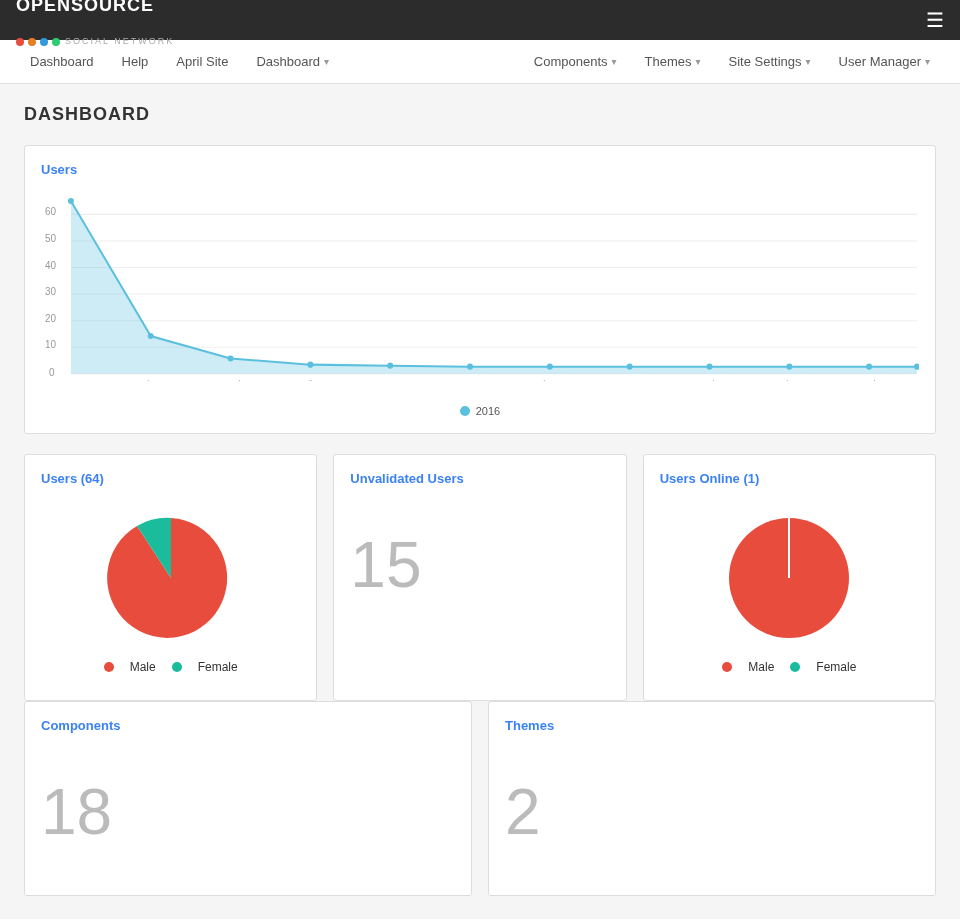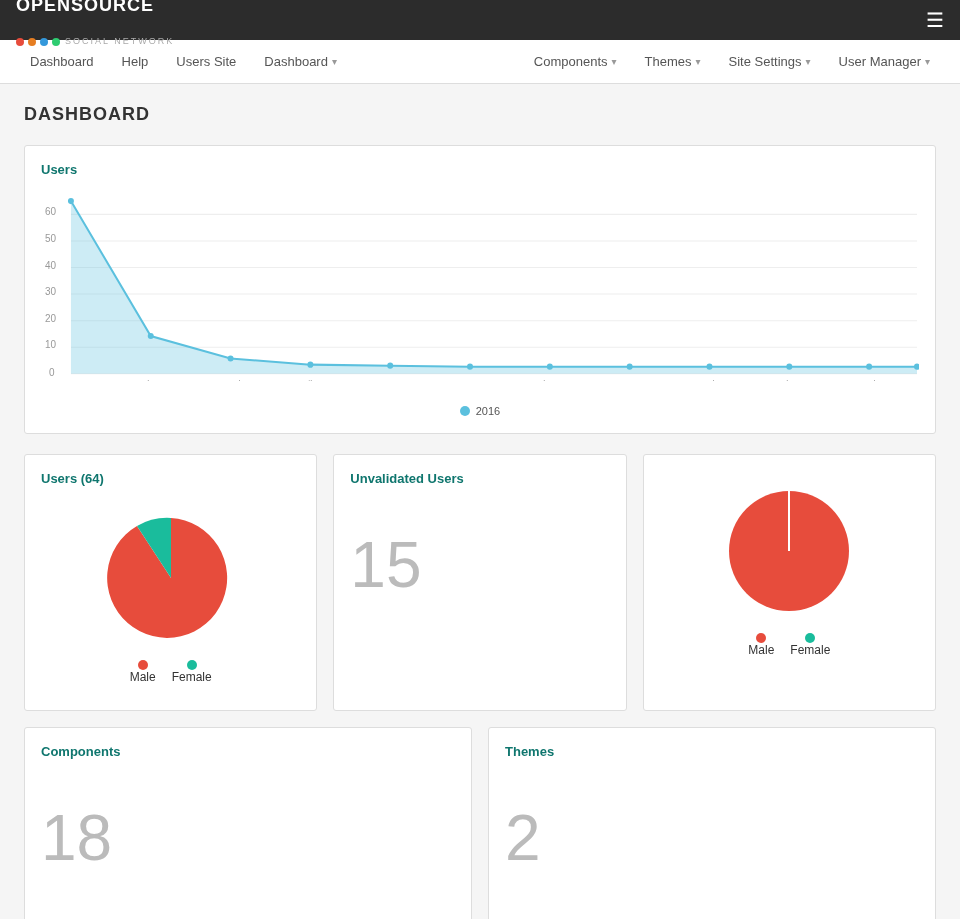--- a/index.html
+++ b/index.html
@@ -55,21 +55,21 @@
     
     .card {
       background: #fff;
       border: 1px solid #ddd;
       border-radius: 3px;
       padding: 16px;
     }
     .card-title {
       font-size: 13px;
       font-weight: bold;
-      color: #0f766e;
+      color: #3b82f6;
       margin-bottom: 12px;
     }
 
     
     .chart-card { margin-bottom: 20px; }
     .chart-area {
       position: relative;
       height: 200px;
       padding: 8px 0;
     }
@@ -79,21 +79,21 @@
       justify-content: center;
       align-items: center;
       gap: 6px;
       margin-top: 16px;
       font-size: 11px;
       color: #555;
     }
     .legend-dot { width: 10px; height: 10px; border-radius: 50%; display: inline-block; }
 
     
-    .grid-row { display: flex; gap: 16px; margin-bottom: 16px; }
+    .grid-row { display: flex; gap: 16px; margin-bottom: 0; }
     .grid-col { flex: 1; }
 
     
     .stat-number {
       font-size: 64px;
       color: #bbb;
       text-align: left;
       padding: 30px 0;
       font-weight: 300;
     }
@@ -105,21 +105,21 @@
       align-items: center;
       padding: 10px 0;
     }
     .pie-legend {
       display: flex;
       gap: 16px;
       margin-top: 12px;
       font-size: 12px;
       align-items: center;
     }
-    .pie-legend-item { display: flex; align-items: center; gap: 0; flex-direction: column; }
+    .pie-legend-item { display: flex; align-items: center; gap: 16px; }
   </style>
 </head>
 <body>
 
 <div class="top-navbar">
   <div class="brand">
     <span class="brand-title">OPENSOURCE</span>
     <div style="display:flex;align-items:center;gap:3px;margin-top:20px;">
       <div class="brand-dots">
         <div class="dot dot-red"></div>
@@ -135,21 +135,21 @@
 
 <div class="main-nav">
   <div class="left-links">
     <div class="nav-item">
       <span>Dashboard</span>
     </div>
     <div class="nav-item">
       <span>Help</span>
     </div>
     <div class="nav-item">
-      <span>Users Site</span>
+      <span>April Site</span>
     </div>
     <div class="nav-item">
       <span>Dashboard</span>
       <span class="nav-caret">▾</span>
     </div>
   </div>
   <div class="right-links">
     <div class="nav-item">
       <span>Components</span>
       <span class="nav-caret">▾</span>
@@ -253,20 +253,21 @@
         </div>
       </div>
     </div>
 
     <div class="grid-col card">
       <div class="card-title">Unvalidated Users</div>
       <div class="stat-number">15</div>
     </div>
 
     <div class="grid-col card">
+      <div class="card-title">Users Online (1)</div>
       <div class="pie-container">
         <svg width="160" height="140" viewBox="0 0 160 140">
 
           <circle cx="80" cy="70" r="60" fill="#e74c3c"></circle>
           <line x1="80" y1="70" x2="80" y2="10" stroke="white" stroke-width="2"></line>
         </svg>
         <div class="pie-legend">
           <div class="pie-legend-item">
             <span class="legend-dot" style="background:#e74c3c;"></span>
             <span>Male</span>

